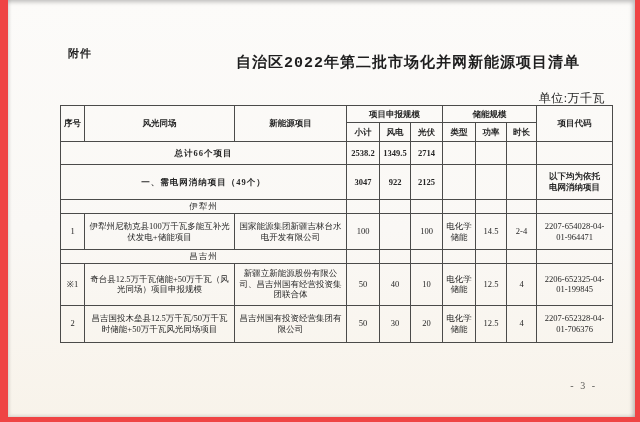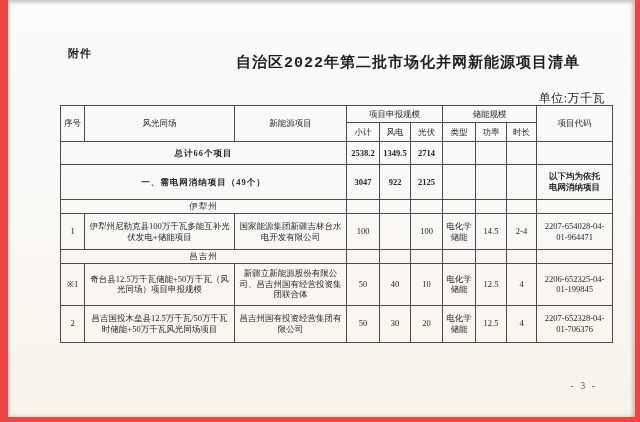--- a/index.html
+++ b/index.html
@@ -35,21 +35,21 @@
     width:552px; border-collapse:collapse; table-layout:fixed;
   }
   table.main td {
     border:1px solid #4b4b4a;
     padding:1px 3px;
     font-size:8.5px; line-height:1.25;
     text-align:center; vertical-align:middle;
     overflow:hidden;
     color:#262626;
   }
-  td.hdr { font-weight:normal; font-size:9px; }
+  td.hdr { font-weight:bold; font-size:9px; }
   td.left { text-align:left; }
   td.lbl  { font-weight:bold; font-size:10px; letter-spacing:1px; }
   td.num-b{ font-weight:bold; font-size:9.5px; }
   td.region { font-weight:normal; font-size:9px; letter-spacing:1px; }
   td.wrap { white-space:pre-line; }
   td.note { font-weight:bold; text-align:left; white-space:pre-line; font-size:8.5px; }
   tr.r-h1 { height:17px; }
   tr.r-h2 { height:19px; }
   tr.r-total { height:23px; }
   tr.r-section { height:35px; }

